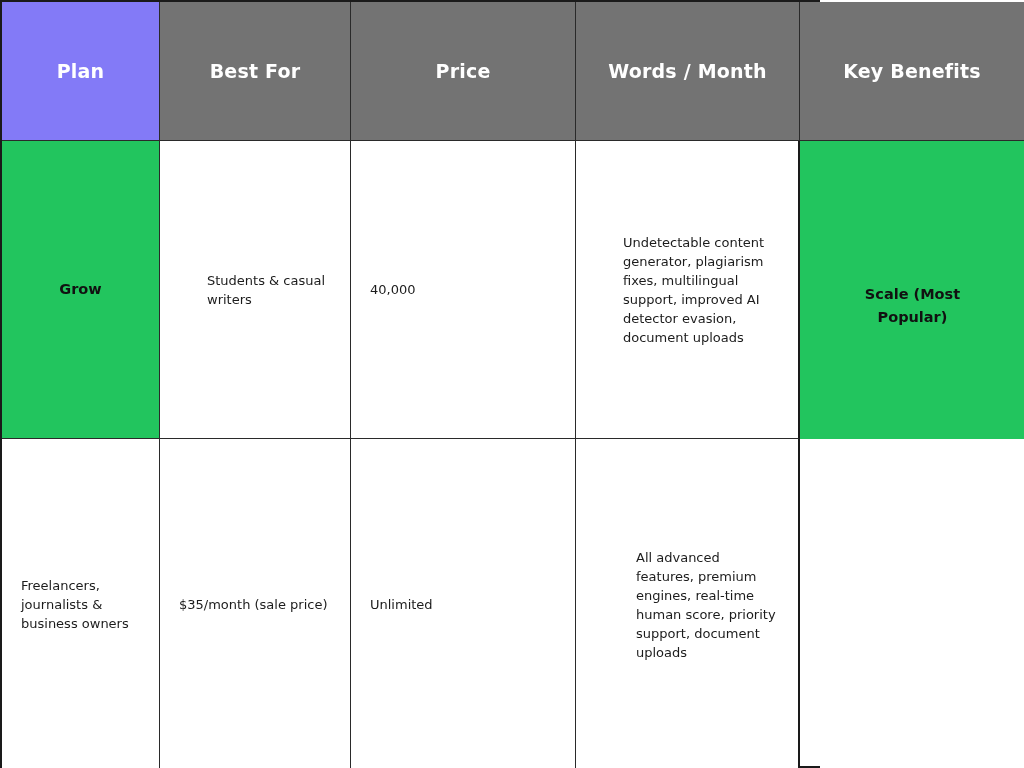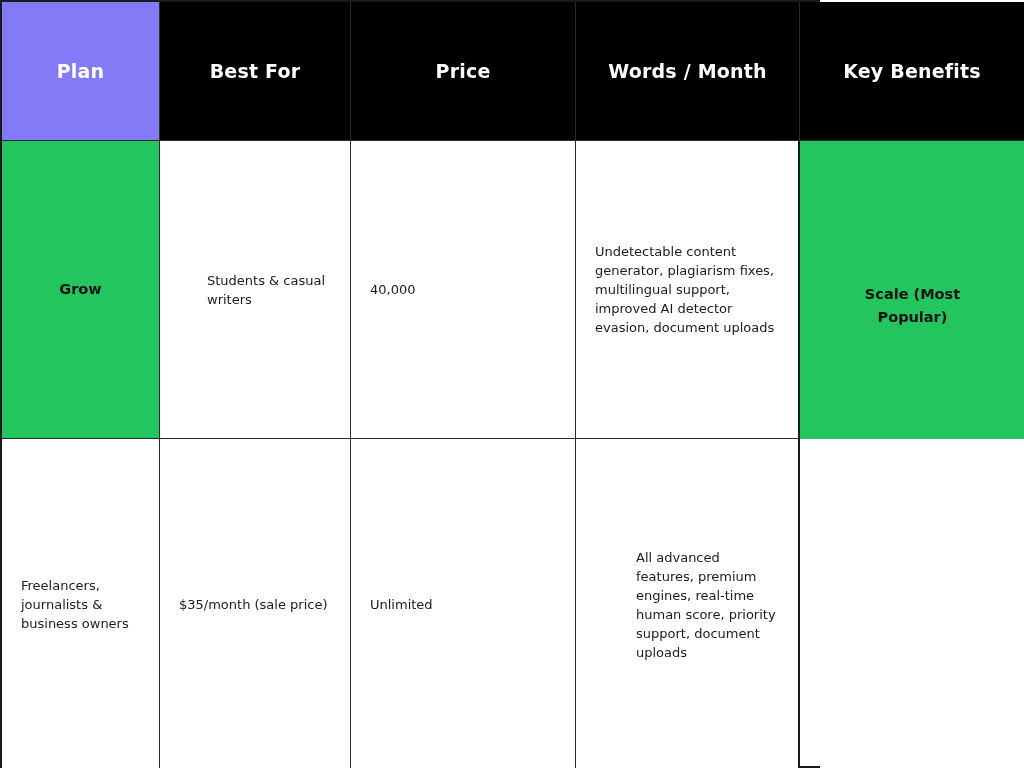--- a/index.html
+++ b/index.html
@@ -31,21 +31,21 @@
       border-bottom: 1.5px solid #2a2a2a;
       display: flex;
       align-items: center;
       font-size: 13px;
       line-height: 19px;
       color: #1c1c1c;
     }
     .row-last .cell, .cell.row-last { border-bottom: none; }
     .cell.col-last { border-right: 2px solid #1a1a1a; }
     .header-cell {
-      background: #000000;
+      background: #737373;
       color: #ffffff;
       font-weight: bold;
       font-size: 19px;
       justify-content: center;
       text-align: center;
       letter-spacing: 0.2px;
     }
     .header-cell.first { background: #837af7; }
     .plan-cell {
       background: #22c55e;
@@ -88,21 +88,21 @@
   <div class="cell plan-cell">
     <span>Grow</span>
   </div>
   <div class="cell body-cell">
     <span style="max-width:130px;display:block;margin-left:28px;">Students &amp; casual writers</span>
   </div>
   <div class="cell body-cell words">
     <span>40,000</span>
   </div>
   <div class="cell body-cell col-last">
-    <span style="display:block;max-width:190px;">Undetectable content generator, plagiarism fixes, multilingual support, improved AI detector evasion, document uploads</span>
+    <span style="display:block;max-width:190px;margin-left:28px;">Undetectable content generator, plagiarism fixes, multilingual support, improved AI detector evasion, document uploads</span>
   </div>
 
   <div class="cell plan-cell row-last">
     <span style="display:block;max-width:100px;margin-top:32px;">Scale (Most Popular)</span>
   </div>
   <div class="cell body-cell row-last">
     <span style="max-width:150px;display:block;">Freelancers, journalists &amp; business owners</span>
   </div>
   <div class="cell body-cell price row-last">
     <span>$35/month (sale price)</span>

